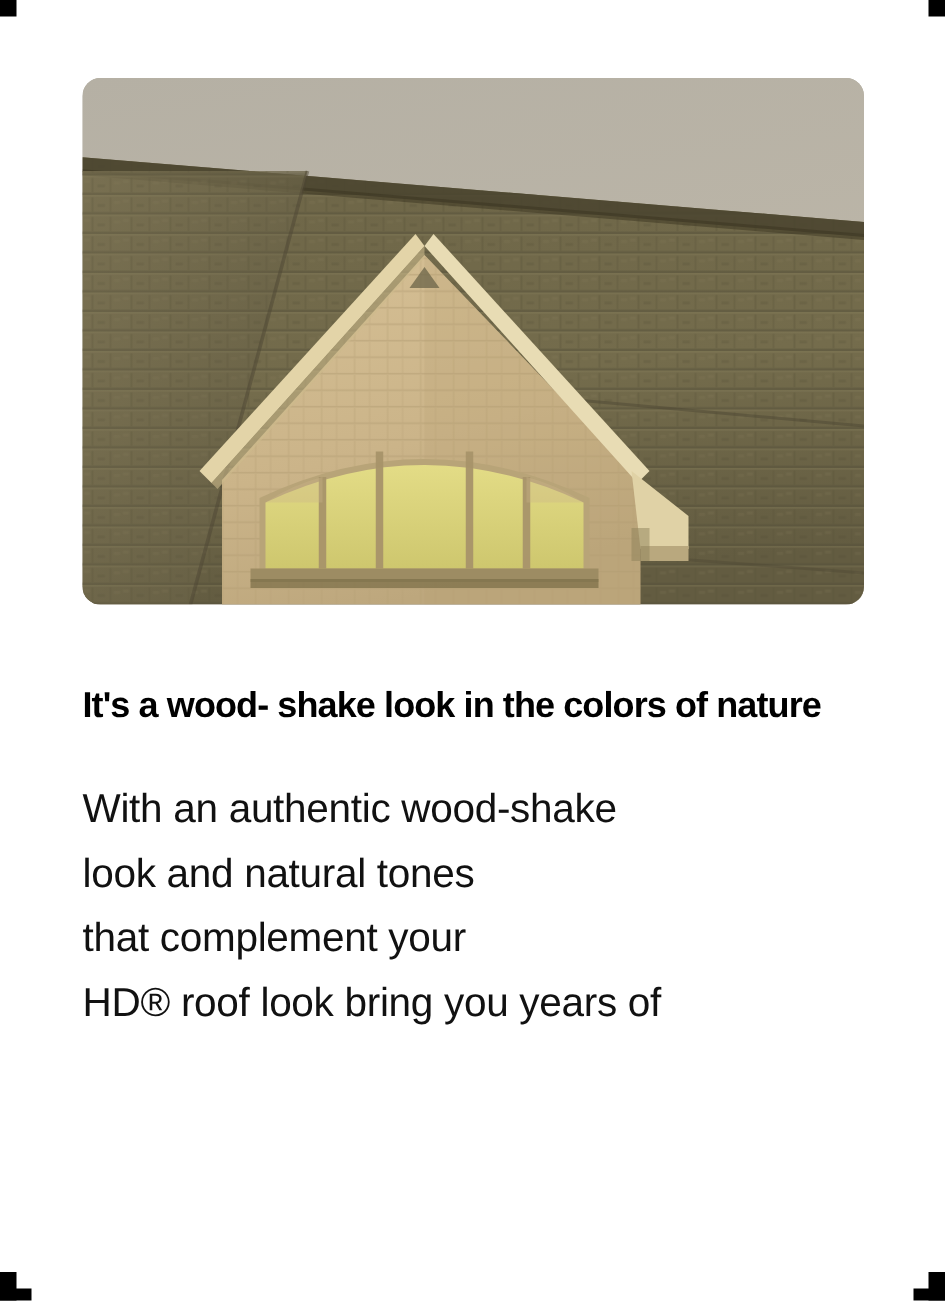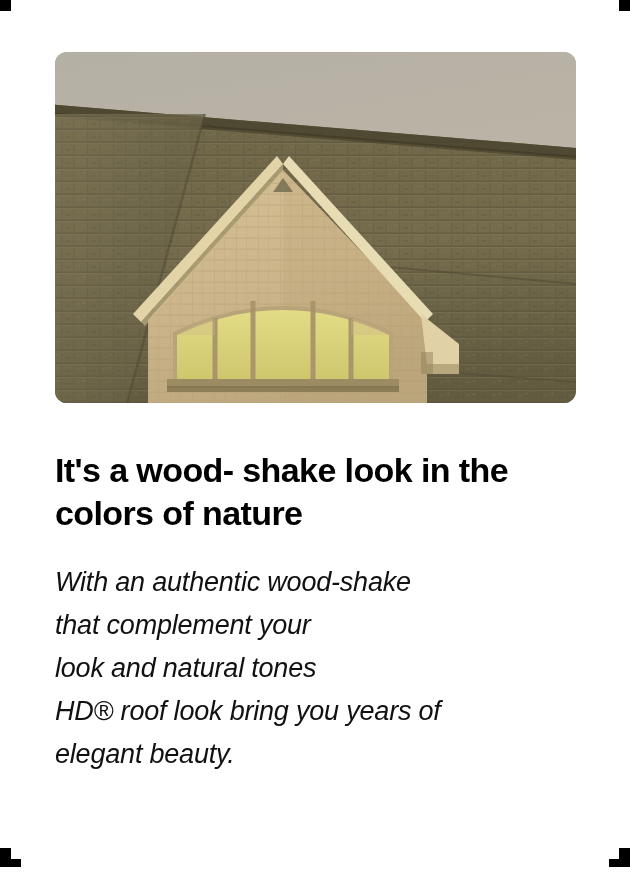--- a/index.html
+++ b/index.html
@@ -57,38 +57,38 @@
     border-radius: 12px;
     overflow: hidden;
     background: #b2ada0;
   }
   .hero svg { display: block; width: 100%; height: 100%; }
 
   
   .headline {
     margin: 0;
     padding-top: 46px;
-    font-size: 34px;
+    font-size: 24px;
     line-height: 43px;
     font-weight: 800;
     letter-spacing: -0.6px;
     color: #000000;
     max-width: 505px;
   }
   .body-copy {
     margin: 0;
     padding-top: 26px;
     font-size: 27px;
     line-height: 43px;
     font-weight: 400;
     letter-spacing: -0.2px;
     color: #111111;
     max-width: 505px;
   }
-  .body-copy .seg { display: block; font-style: italic; }
+  .body-copy .seg { display: block; }
 </style>
 </head>
 <body>
 
 <div class="marker marker-tl"></div>
 <div class="marker marker-tr"></div>
 
 <div class="bracket bracket-bl">
   <span class="stem"></span>
   <span class="foot"></span>
@@ -209,19 +209,18 @@
 
         <polygon points="88,360 380,360 380,372 88,372" fill="#4b4534" opacity="0.45"></polygon>
       </g>
     </svg>
   </div>
 
   <h2 class="headline">It's a wood- shake look in the colors of nature</h2>
 
   <p class="body-copy">
     <span class="seg">With an authentic wood-shake</span>
+    <span class="seg">look and natural tones</span>
     <span class="seg">that complement your</span>
-    <span class="seg">look and natural tones</span>
     <span class="seg">HD® roof look bring you years of</span>
-    <span class="seg">elegant beauty.</span>
   </p>
 
 </div>
 
 </body></html>

